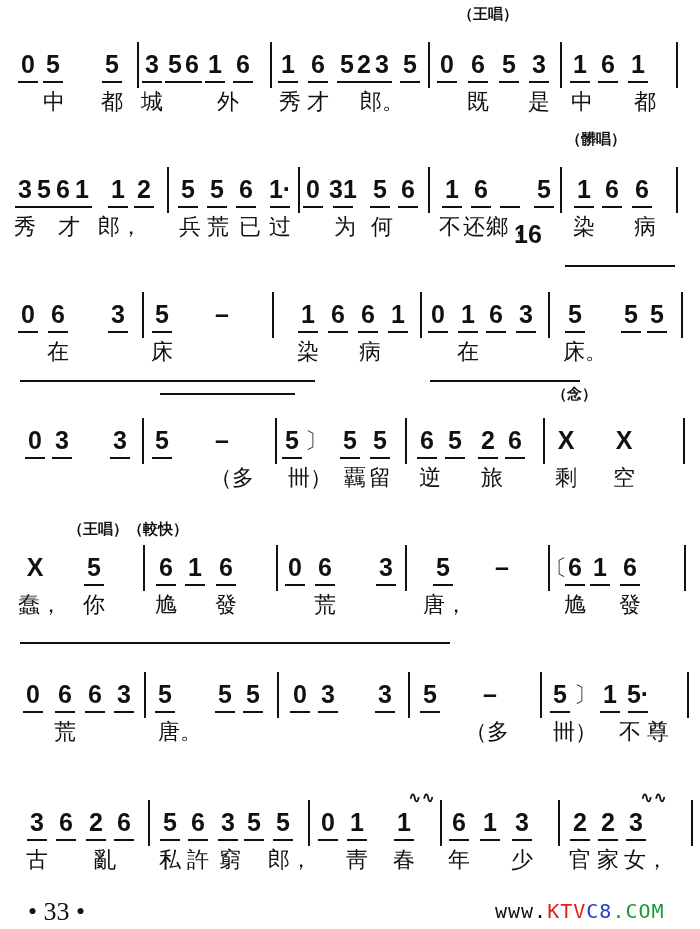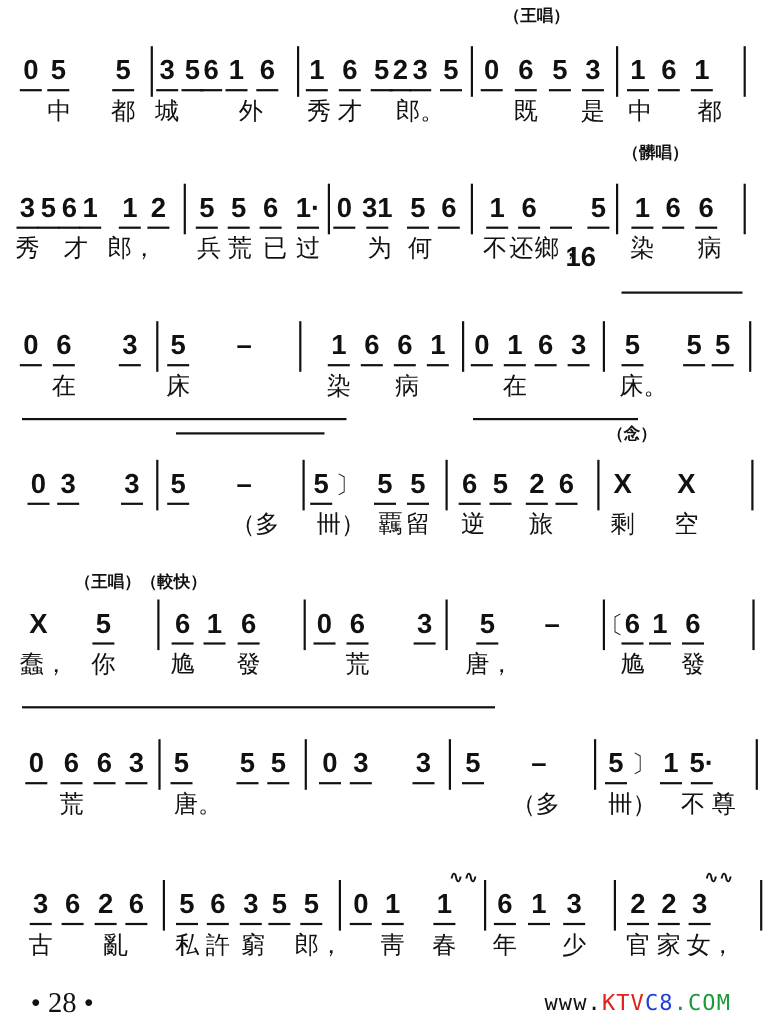--- a/index.html
+++ b/index.html
@@ -373,16 +373,16 @@
       <div class="lyr" style="left: 608px; top: 848px;">家</div>
       <div class="lyr" style="left: 646px; top: 848px;">女，</div>
     </div>
     <div class="long" style="left: 20px; top: 380px; width: 295px;"></div>
     <div class="long" style="left: 20px; top: 642px; width: 430px;"></div>
     <div class="long" style="left: 160px; top: 393px; width: 135px;"></div>
     <div class="long" style="left: 565px; top: 265px; width: 110px;"></div>
     <div class="long" style="left: 430px; top: 380px; width: 150px;"></div>
   </div>
 
-<div class="pagenum">• 28 •</div>
+<div class="pagenum">• 33 •</div>
 <div class="wm">
   <span style="color:#111">www.</span><span style="color:#e0201b">KTV</span><span style="color:#1f3fd6">C8</span><span style="color:#1a9a3a">.COM</span>
 </div>
 
 </body></html>

